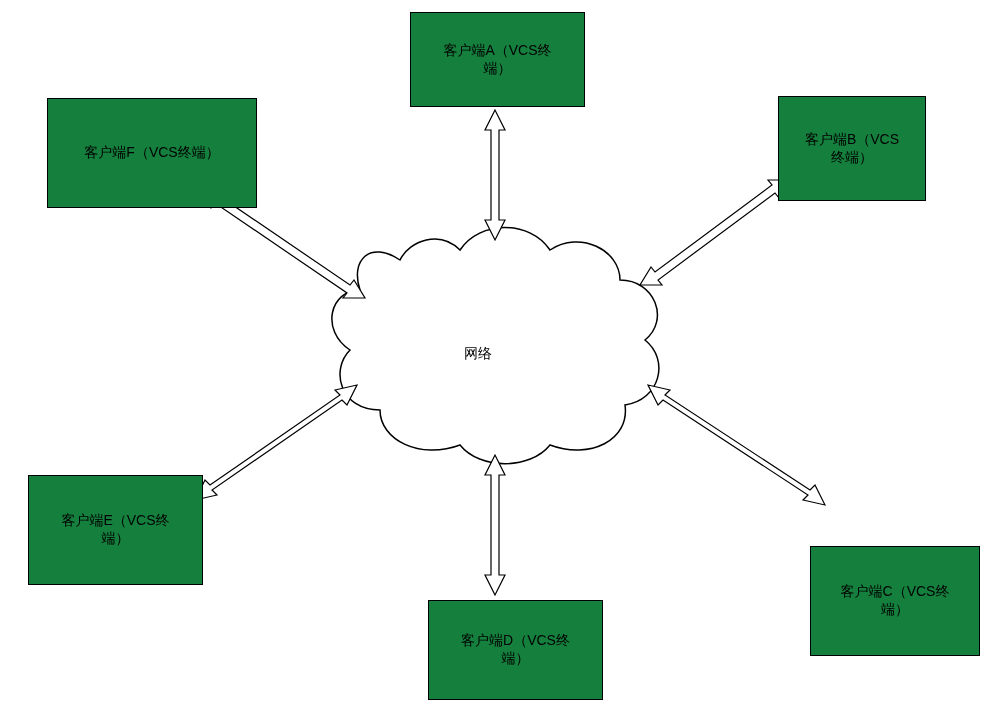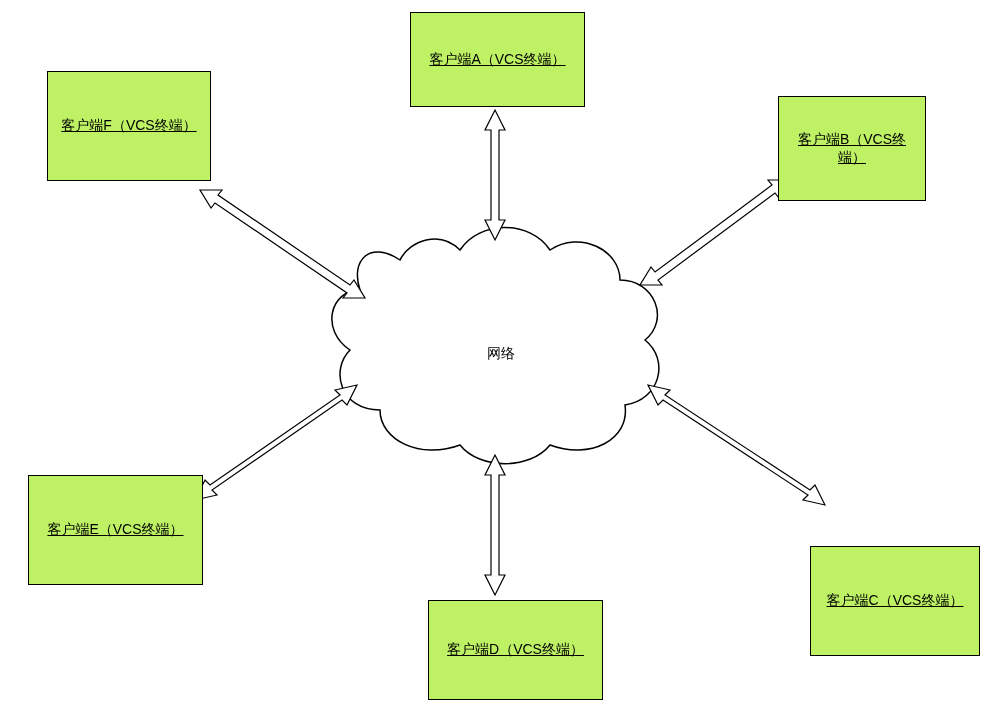--- a/index.html
+++ b/index.html
@@ -10,32 +10,31 @@
     body {
       width: 1000px;
       height: 722px;
       background: #fff;
       position: relative;
       font-family: "Microsoft YaHei", "SimSun", sans-serif;
     }
     .box {
       position: absolute;
       border: 1.5px solid #000;
-      background: #bef264;
+      background: #15803d;
       display: flex;
       align-items: center;
       justify-content: center;
       font-size: 14px;
       text-align: center;
-      padding: 11px;
-      text-decoration: underline;
+      padding: 20px;
     }
     .cloud-label {
       position: absolute;
-      left: 487px;
+      left: 464px;
       top: 345px;
       font-size: 14px;
       text-align: center;
     }
     .arrow-svg {
       position: absolute;
       left: 0;
       top: 0;
       width: 1000px;
       height: 722px;
@@ -98,19 +97,19 @@
 </div>
 
 <div class="box" style="left:810px; top:505px; width:170px; height:110px;margin-top:41px;">
   <span>客户端C（VCS终端）</span>
 </div>
 
 <div class="box" style="left:428px; top:600px; width:175px; height:100px;">
   <span>客户端D（VCS终端）</span>
 </div>
 
-<div class="box" style="left:28px; top:475px; width:175px; height:110px;text-align:right;">
+<div class="box" style="left:28px; top:475px; width:175px; height:110px;">
   <span>客户端E（VCS终端）</span>
 </div>
 
-<div class="box" style="left:47px; top:71px; width:164px; height:110px;">
+<div class="box" style="left:47px; top:98px; width:210px; height:110px;">
   <span>客户端F（VCS终端）</span>
 </div>
 
 </body></html>

